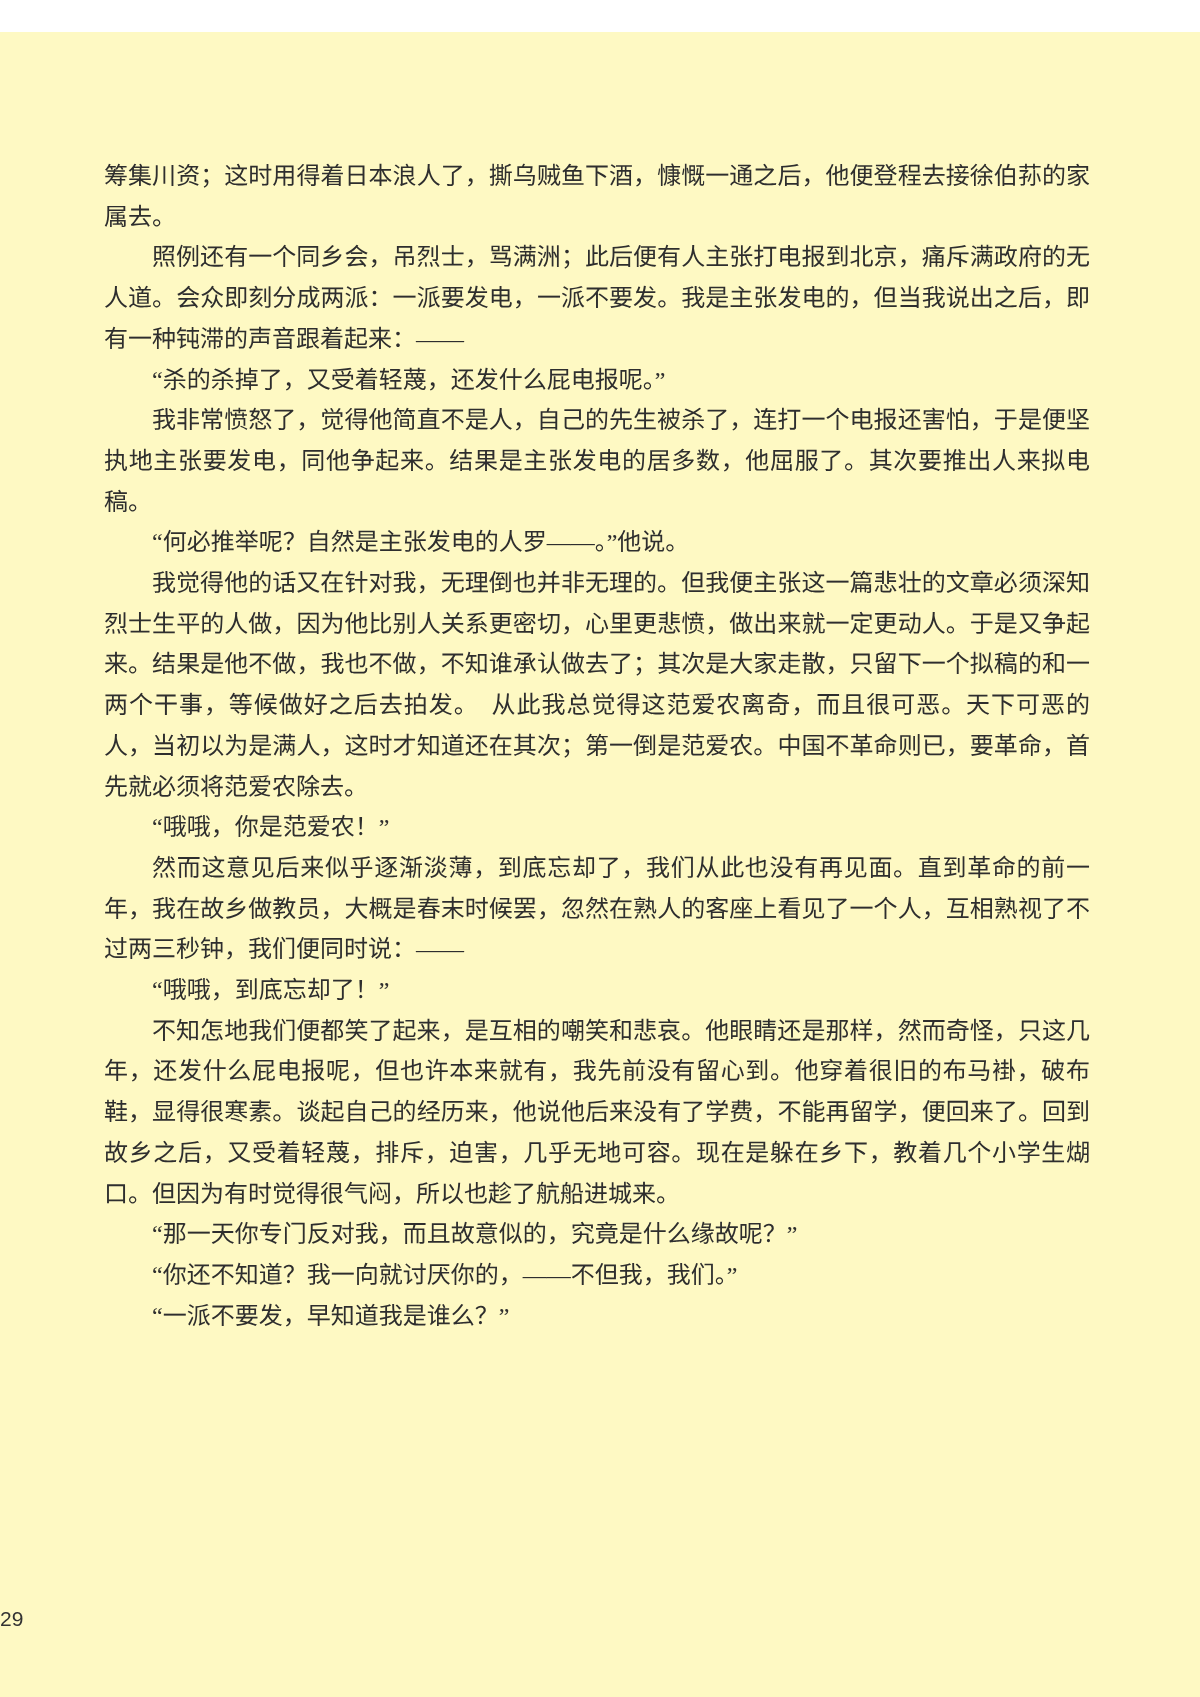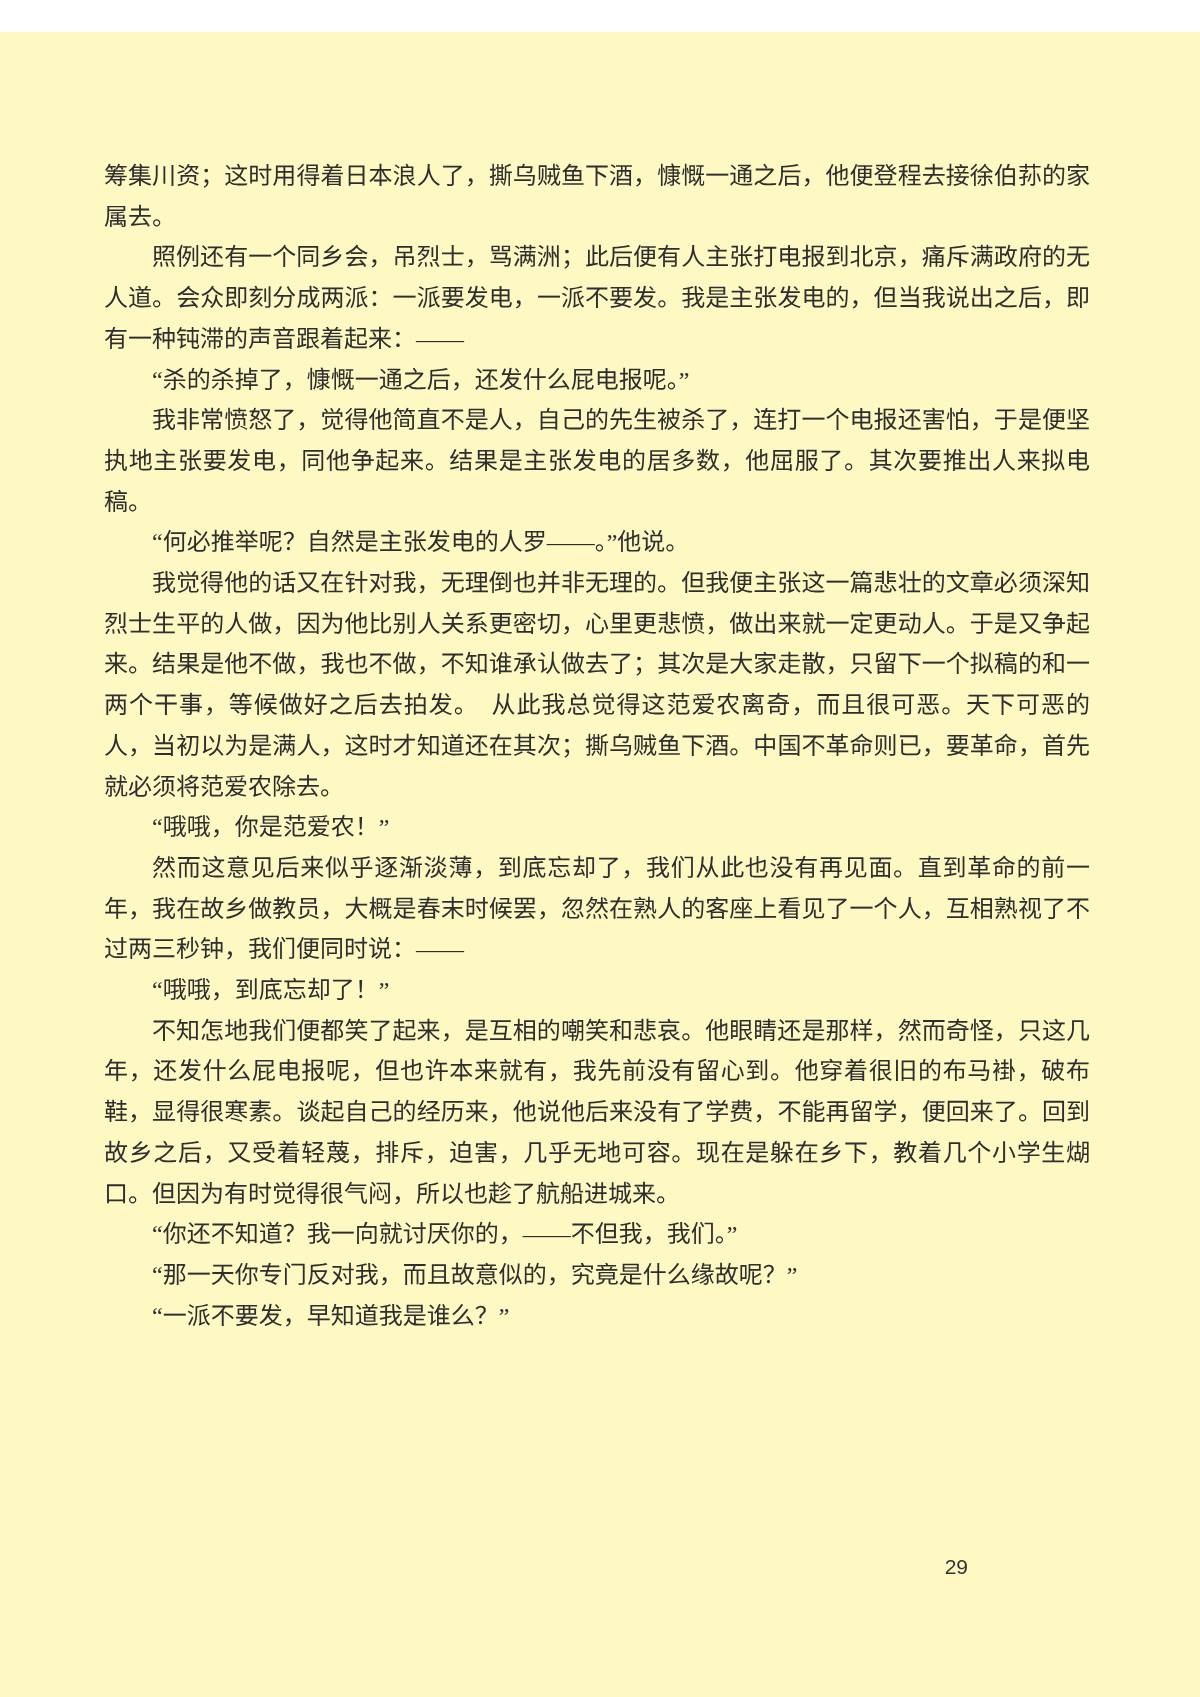--- a/index.html
+++ b/index.html
@@ -38,46 +38,46 @@
     text-align: justify;
     letter-spacing: 0;
     word-break: break-all;
   }
   p.para.indent {
     text-indent: 2em;
   }
   .page-footer {
     position: absolute;
     left: 0;
-    top: 1520px;
+    top: 1572px;
     width: 968px;
-    text-align: right;
+    text-align: left;
   }
   .page-number {
     font-family: "Liberation Sans", "DejaVu Sans", sans-serif;
     font-size: 21px;
     line-height: 30px;
     color: #333333;
   }
 </style>
 </head>
 <body>
 
 <div class="page">
   <div class="text-block">
     <p class="para">筹集川资；这时用得着日本浪人了，撕乌贼鱼下酒，慷慨一通之后，他便登程去接徐伯荪的家属去。</p>
     <p class="para indent">照例还有一个同乡会，吊烈士，骂满洲；此后便有人主张打电报到北京，痛斥满政府的无人道。会众即刻分成两派：一派要发电，一派不要发。我是主张发电的，但当我说出之后，即有一种钝滞的声音跟着起来：——</p>
-    <p class="para indent">“杀的杀掉了，慷慨一通之后，还发什么屁电报呢。”</p>
+    <p class="para indent">“杀的杀掉了，又受着轻蔑，还发什么屁电报呢。”</p>
     <p class="para indent">我非常愤怒了，觉得他简直不是人，自己的先生被杀了，连打一个电报还害怕，于是便坚执地主张要发电，同他争起来。结果是主张发电的居多数，他屈服了。其次要推出人来拟电稿。</p>
     <p class="para indent">“何必推举呢？自然是主张发电的人罗——。”他说。</p>
-    <p class="para indent">我觉得他的话又在针对我，无理倒也并非无理的。但我便主张这一篇悲壮的文章必须深知烈士生平的人做，因为他比别人关系更密切，心里更悲愤，做出来就一定更动人。于是又争起来。结果是他不做，我也不做，不知谁承认做去了；其次是大家走散，只留下一个拟稿的和一两个干事，等候做好之后去拍发。　从此我总觉得这范爱农离奇，而且很可恶。天下可恶的人，当初以为是满人，这时才知道还在其次；撕乌贼鱼下酒。中国不革命则已，要革命，首先就必须将范爱农除去。</p>
+    <p class="para indent">我觉得他的话又在针对我，无理倒也并非无理的。但我便主张这一篇悲壮的文章必须深知烈士生平的人做，因为他比别人关系更密切，心里更悲愤，做出来就一定更动人。于是又争起来。结果是他不做，我也不做，不知谁承认做去了；其次是大家走散，只留下一个拟稿的和一两个干事，等候做好之后去拍发。　从此我总觉得这范爱农离奇，而且很可恶。天下可恶的人，当初以为是满人，这时才知道还在其次；第一倒是范爱农。中国不革命则已，要革命，首先就必须将范爱农除去。</p>
     <p class="para indent">“哦哦，你是范爱农！”</p>
     <p class="para indent">然而这意见后来似乎逐渐淡薄，到底忘却了，我们从此也没有再见面。直到革命的前一年，我在故乡做教员，大概是春末时候罢，忽然在熟人的客座上看见了一个人，互相熟视了不过两三秒钟，我们便同时说：——</p>
     <p class="para indent">“哦哦，到底忘却了！”</p>
     <p class="para indent">不知怎地我们便都笑了起来，是互相的嘲笑和悲哀。他眼睛还是那样，然而奇怪，只这几年，还发什么屁电报呢，但也许本来就有，我先前没有留心到。他穿着很旧的布马褂，破布鞋，显得很寒素。谈起自己的经历来，他说他后来没有了学费，不能再留学，便回来了。回到故乡之后，又受着轻蔑，排斥，迫害，几乎无地可容。现在是躲在乡下，教着几个小学生煳口。但因为有时觉得很气闷，所以也趁了航船进城来。</p>
+    <p class="para indent">“那一天你专门反对我，而且故意似的，究竟是什么缘故呢？”</p>
     <p class="para indent">“你还不知道？我一向就讨厌你的，——不但我，我们。”</p>
-    <p class="para indent">“那一天你专门反对我，而且故意似的，究竟是什么缘故呢？”</p>
     <p class="para indent">“一派不要发，早知道我是谁么？”</p>
   </div>
   <div class="page-footer">
     <span class="page-number">29</span>
   </div>
 </div>
 
 </body></html>

